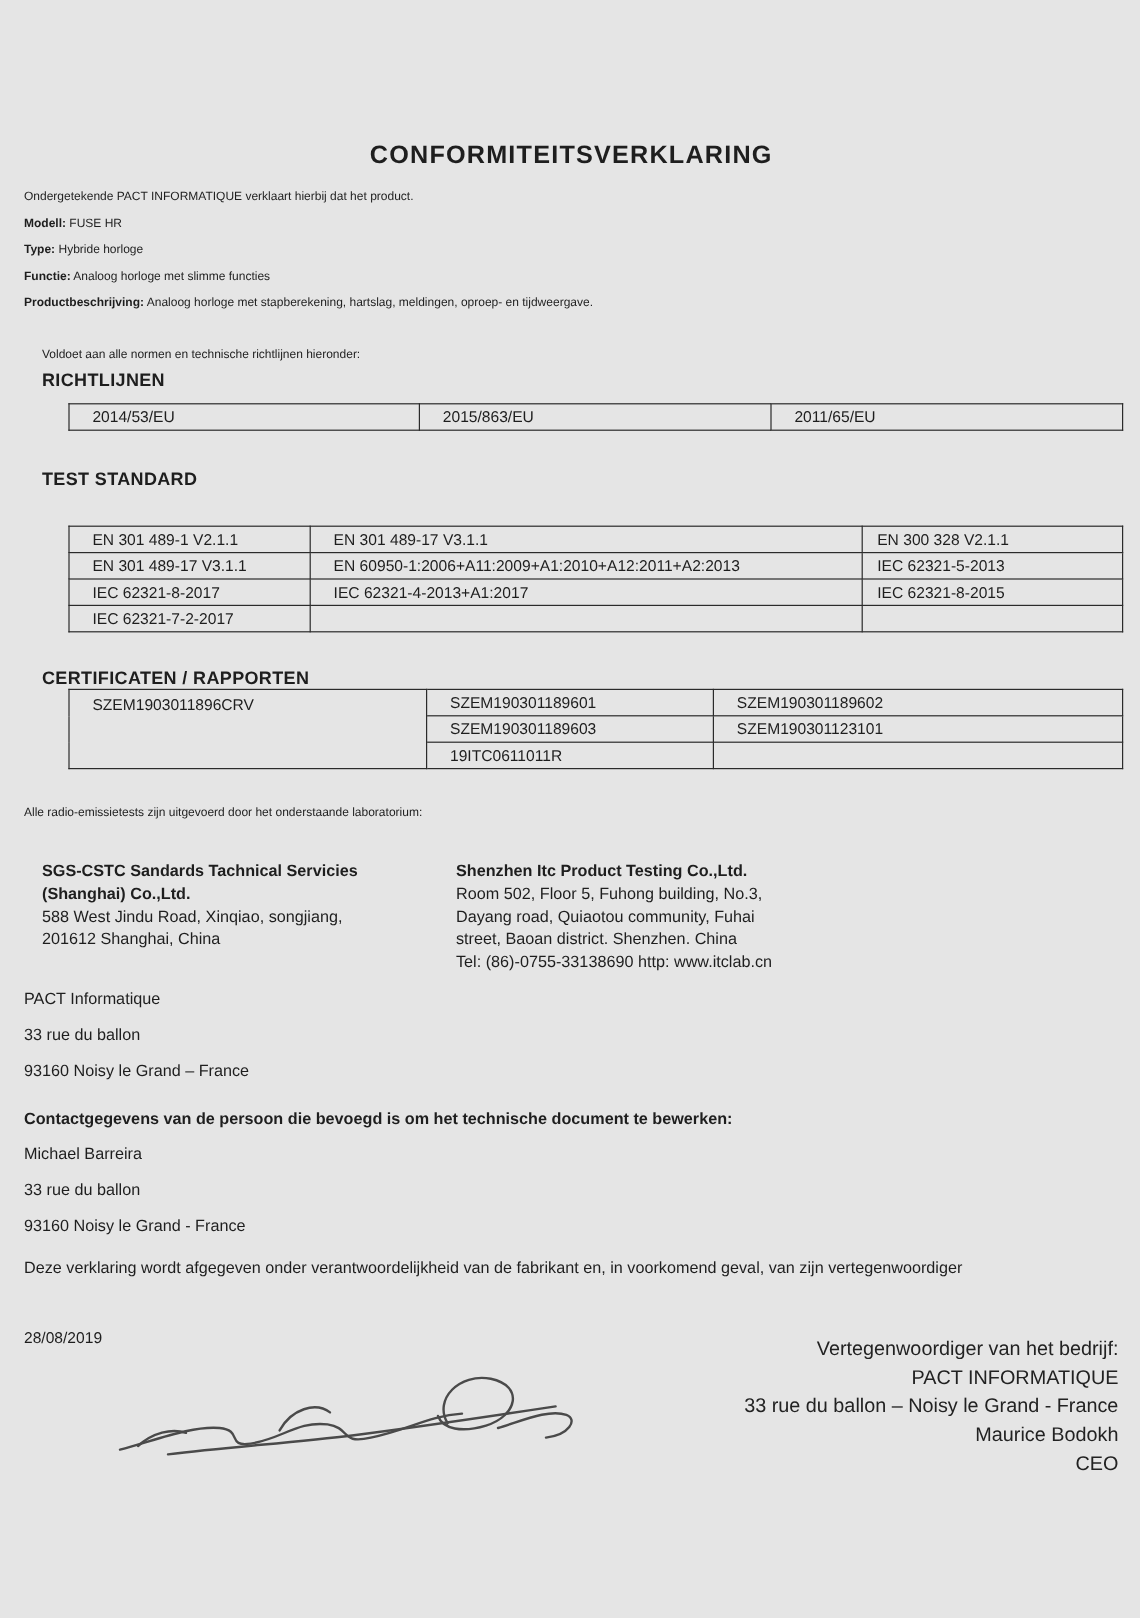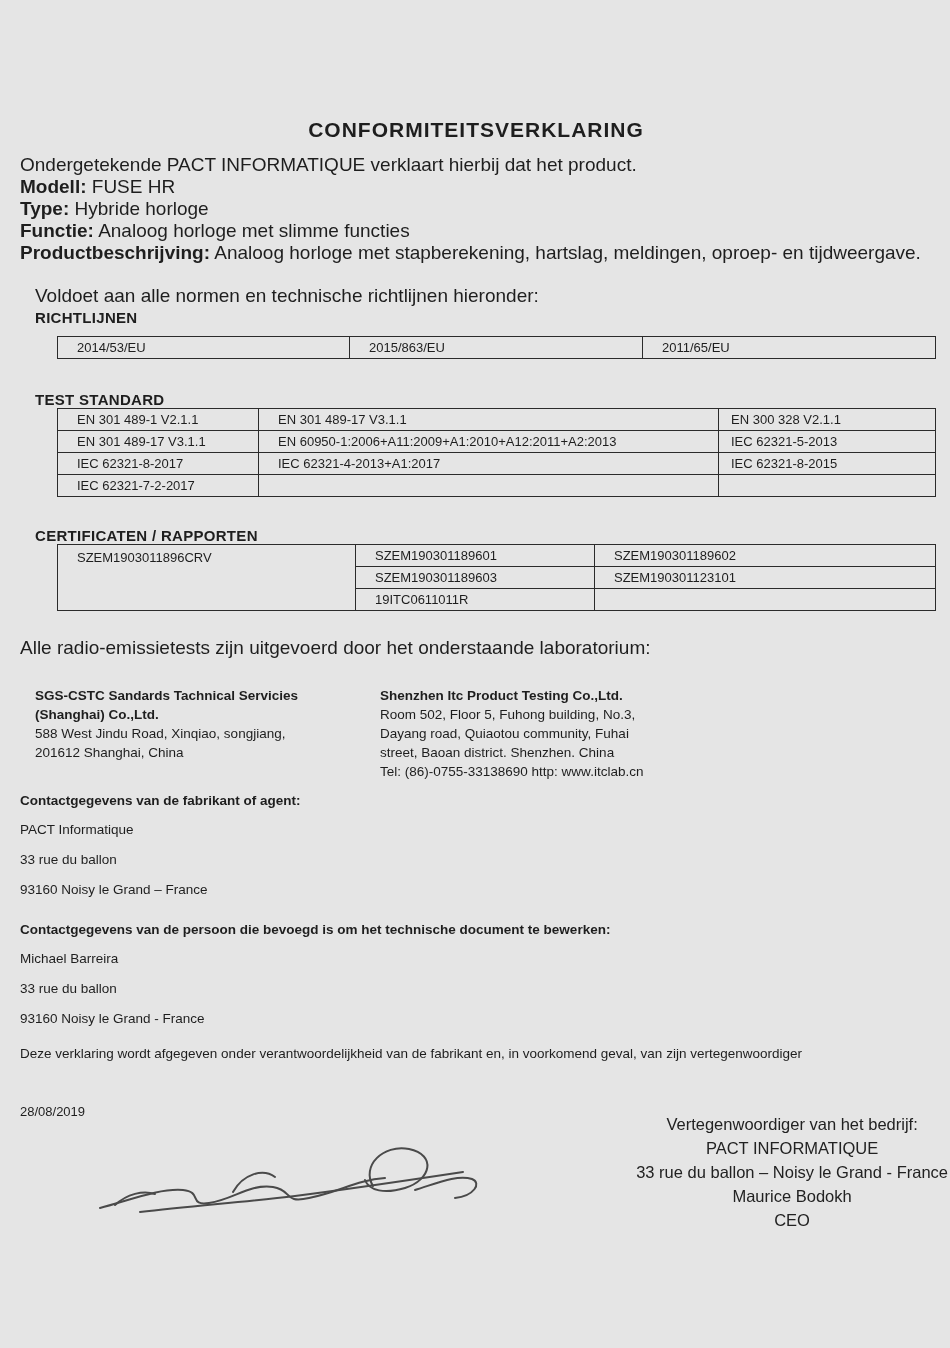--- a/index.html
+++ b/index.html
@@ -18,21 +18,21 @@
     padding: 118px 18px 0 20px;
     overflow: hidden;
   }
   .title {
     text-align: center;
     font-size: 21px;
     font-weight: bold;
     letter-spacing: 1px;
     margin-bottom: 14px;
   }
-  .line { font-size: 19px; line-height: 17px; margin-bottom: 5px; }
+  .line { font-size: 10px; line-height: 17px; margin-bottom: 5px; }
   .b { font-weight: bold; }
   .indent { margin-left: 15px; }
   .voldoet { margin-top: 26px; }
   .section-heading {
     font-size: 15px;
     font-weight: bold;
     margin-left: 15px;
     letter-spacing: 0.3px;
   }
   .heading-richtlijnen { margin-top: 3px; }
@@ -52,21 +52,21 @@
     height: 22px;
     vertical-align: middle;
     white-space: nowrap;
     overflow: hidden;
   }
   .richtlijnen-tbl { margin-top: 10px; }
   .richtlijnen-tbl td.c1 { width: 292px; margin-top: 44px; }
   .richtlijnen-tbl td.c2 { width: 293px; }
   .richtlijnen-tbl td.c3 { width: 293px; }
 
-  .test-tbl { }
+  .test-tbl { margin-top: 30px; }
   .test-tbl td { height: 27px; }
   .test-tbl td.c1 { width: 201px; }
   .test-tbl td.c2 { width: 460px; }
   .test-tbl td.c3 { width: 217px; padding-left: 12px; }
 
   .cert-tbl { }
   .cert-tbl td { height: 27px; }
   .cert-tbl td.c1 { width: 298px; vertical-align: top; padding-top: 5px; }
   .cert-tbl td.c2 { width: 239px; }
   .cert-tbl td.c3 { width: 341px; }
@@ -80,22 +80,22 @@
   .contact-heading { font-size: 13.5px; font-weight: bold; }
   .mfr-heading { margin-top: 12px; }
   .person-heading { margin-top: 24px; }
   .contact-line { font-size: 13.5px; margin-top: 13px; line-height: 17px; }
   .declaration { margin-top: 18px; font-size: 13.5px; line-height: 17px; }
   .date-line { margin-top: 42px; font-size: 13px; }
 
   .signoff {
     position: absolute;
     top: 1112px;
-    right: 2px;
-    text-align: center;
+    right: 18px;
+    text-align: right;
     font-size: 16.5px;
     line-height: 24px;
     color: #222;
   }
   .signature {
     position: absolute;
     top: 1128px;
     left: 85px;
     width: 400px;
     height: 95px;
@@ -198,21 +198,20 @@
     </div>
     <div class="lab-col lab-right">
       <p class="b">Shenzhen Itc Product Testing Co.,Ltd.</p>
       <p>Room 502, Floor 5, Fuhong building, No.3,</p>
       <p>Dayang road, Quiaotou community, Fuhai</p>
       <p>street, Baoan district. Shenzhen. China</p>
       <p>Tel: (86)-0755-33138690   http: www.itclab.cn</p>
     </div>
   </div>
 
-  <div class="contact-heading mfr-heading">Contactgegevens van de fabrikant of agent:</div>
   <p class="contact-line">PACT Informatique</p>
   <p class="contact-line">33 rue du ballon</p>
   <p class="contact-line">93160 Noisy le Grand – France</p>
 
   <div class="contact-heading person-heading">Contactgegevens van de persoon die bevoegd is om het technische document te bewerken:</div>
   <p class="contact-line">Michael Barreira</p>
   <p class="contact-line">33 rue du ballon</p>
   <p class="contact-line">93160 Noisy le Grand - France</p>
 
   <p class="declaration">Deze verklaring wordt afgegeven onder verantwoordelijkheid van de fabrikant en, in voorkomend geval, van zijn vertegenwoordiger</p>

